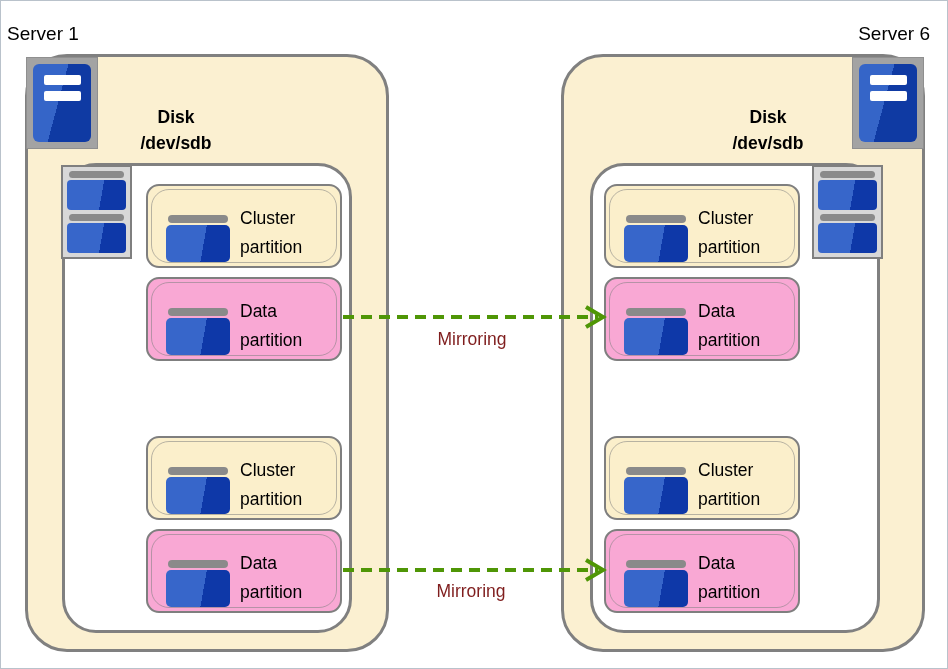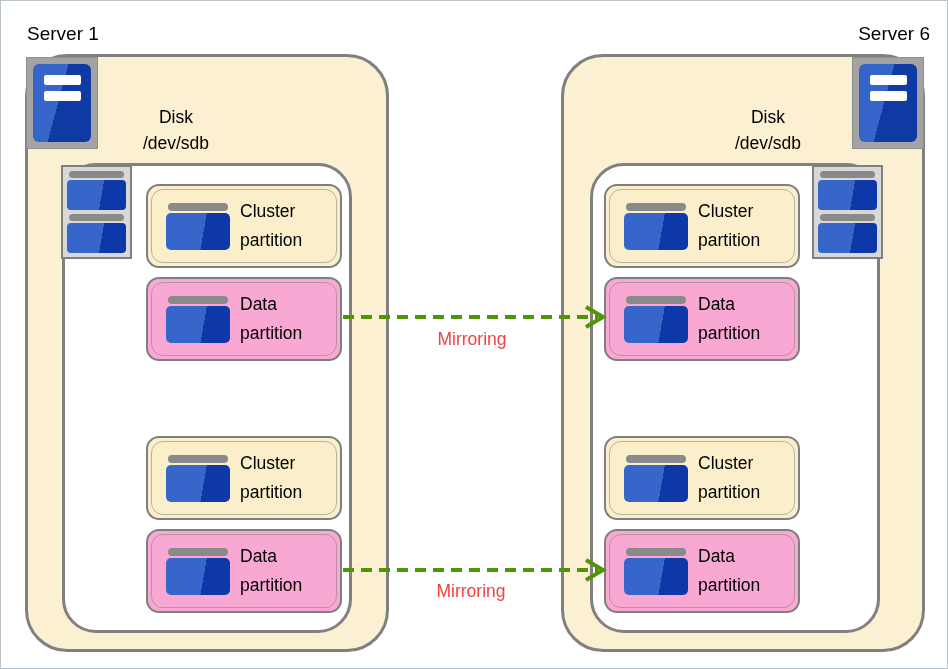--- a/index.html
+++ b/index.html
@@ -12,21 +12,21 @@
     color:#000;
     background:#fff;
     overflow:hidden;
   }
 
   .server-title {
     position:absolute; top:22px;
     font-size:19px; line-height:22px; color:#000;
     white-space:nowrap;
   }
-  .server-title.s1 { left:26px; }
+  .server-title.s1 { left:6px; }
   .server-title.s2 { right:17px; text-align:right; }
 
   .tan-box {
     position:absolute; top:53px;
     width:364px; height:598px;
     background:#fbf0d1;
     border:3px solid #808080;
     border-radius:42px;
   }
   .tan-box.s1 { left:24px; }
@@ -41,20 +41,21 @@
   }
   .white-box.s1 { left:61px; }
   .white-box.s2 { left:589px; }
 
   .disk-label {
     position:absolute; top:103px;
     width:200px;
     text-align:center;
     font-size:17.5px; line-height:26px;
     color:#000;
+    font-weight:bold;
   }
   .disk-label.s1 { left:75px; }
   .disk-label.s2 { left:667px; }
 
   
   .server-icon {
     position:absolute; top:56px;
     width:72px; height:92px;
     background:#a3a3a3;
     border:1px solid #8f8f8f;
@@ -101,40 +102,40 @@
   .partition.data    { background:#f9a8d4; }
   .partition.s1 { left:145px; }
   .partition.s2 { left:603px; }
   .partition.row1 { top:183px; }
   .partition.row2 { top:276px; }
   .partition.row3 { top:435px; }
   .partition.row4 { top:528px; }
   .partition-inner {
     width:100%; height:100%;
     border:1.5px solid rgba(127,127,127,.55);
-    border-radius:12px;
-    display:flex; align-items:center;
+    border-radius:18px;
+    display:flex; align-items:flex-end;
   }
   .disk-icon { width:64px; margin-left:14px; flex:0 0 auto; }
   .disk-icon .bar { height:8px; background:#8a8a8a; border-radius:4px; margin:0 2px 2px 2px; }
   .disk-icon .platter {
     height:37px; border-radius:5px;
     background:linear-gradient(100deg,#3766ca 58%,#0e38a8 58%);
   }
   .partition-label {
     margin-left:10px;
     font-size:17.5px; line-height:29px; color:#000;
   }
 
   
   .arrows-svg { position:absolute; left:0; top:0; width:948px; height:669px; pointer-events:none; }
   .arrow-label {
     position:absolute;
     width:160px; text-align:center;
-    font-size:17.5px; line-height:21px; color:#ef4444;
+    font-size:17.5px; line-height:21px; color:#7f1d1d;
   }
   .arrow-label.a1 { left:391px; top:328px; }
   .arrow-label.a2 { left:390px; top:580px; }
 </style>
 </head>
 <body>
 
 <div class="canvas">
 
   <div class="server-title s1">Server 1</div>

